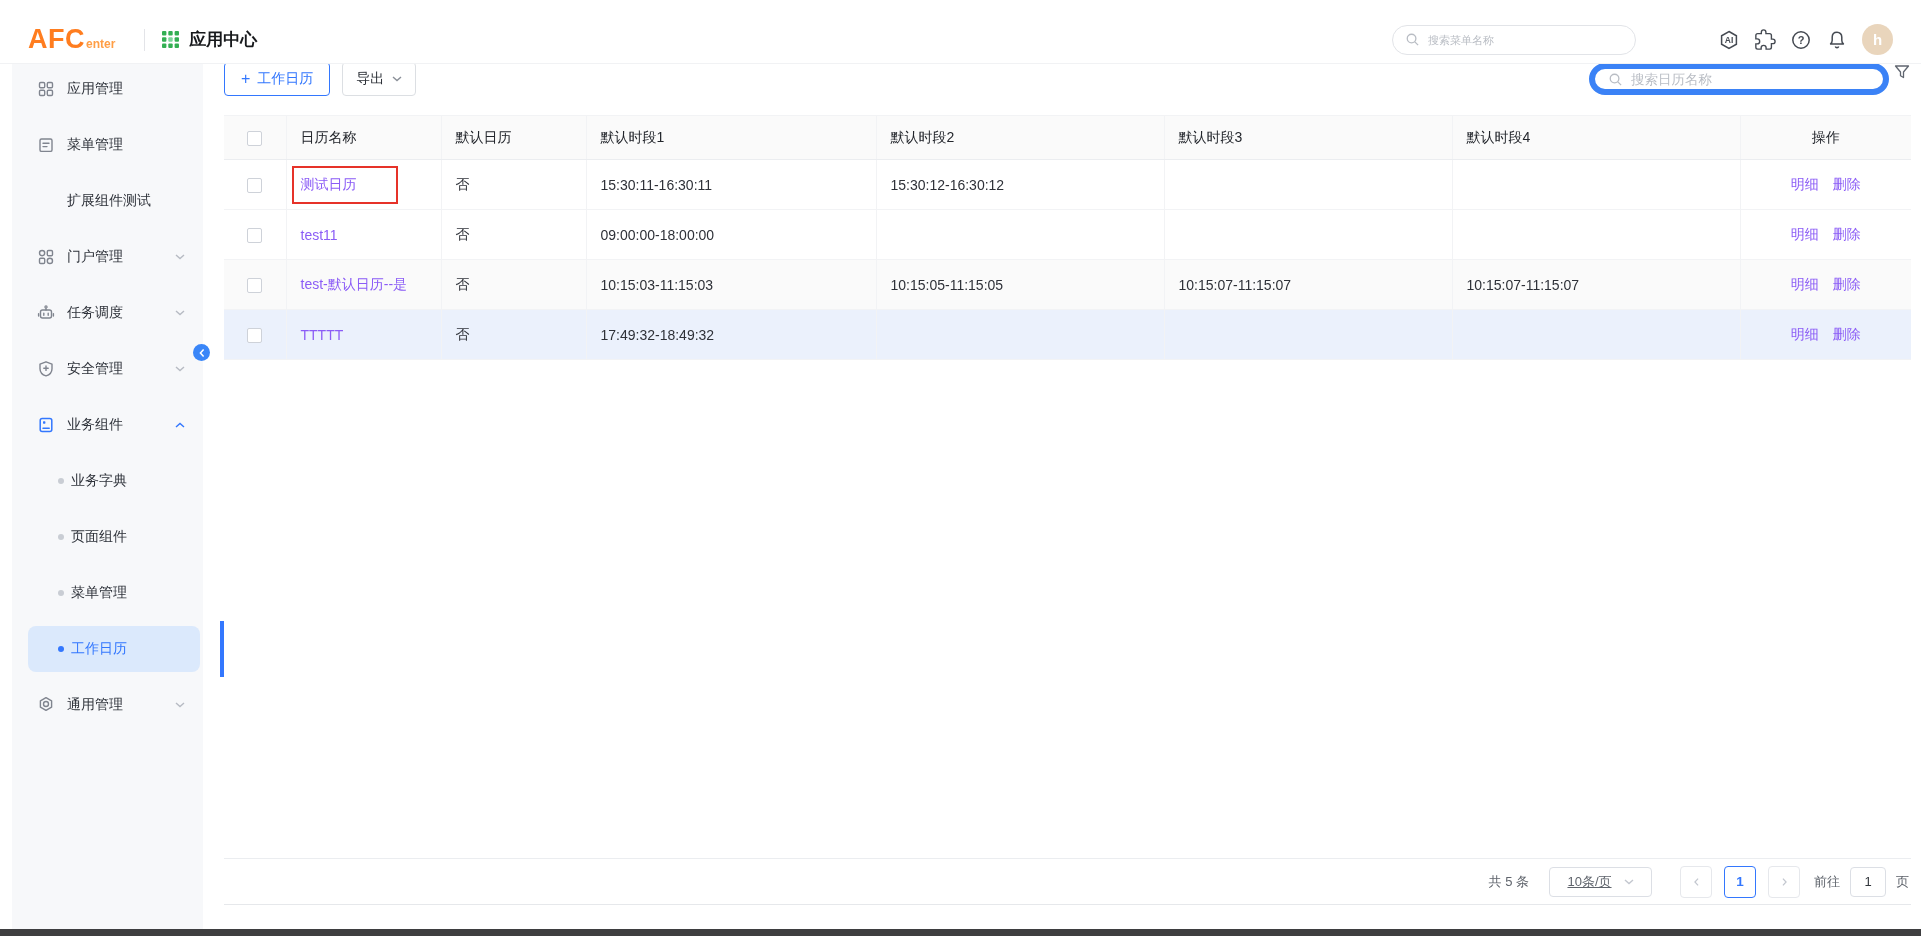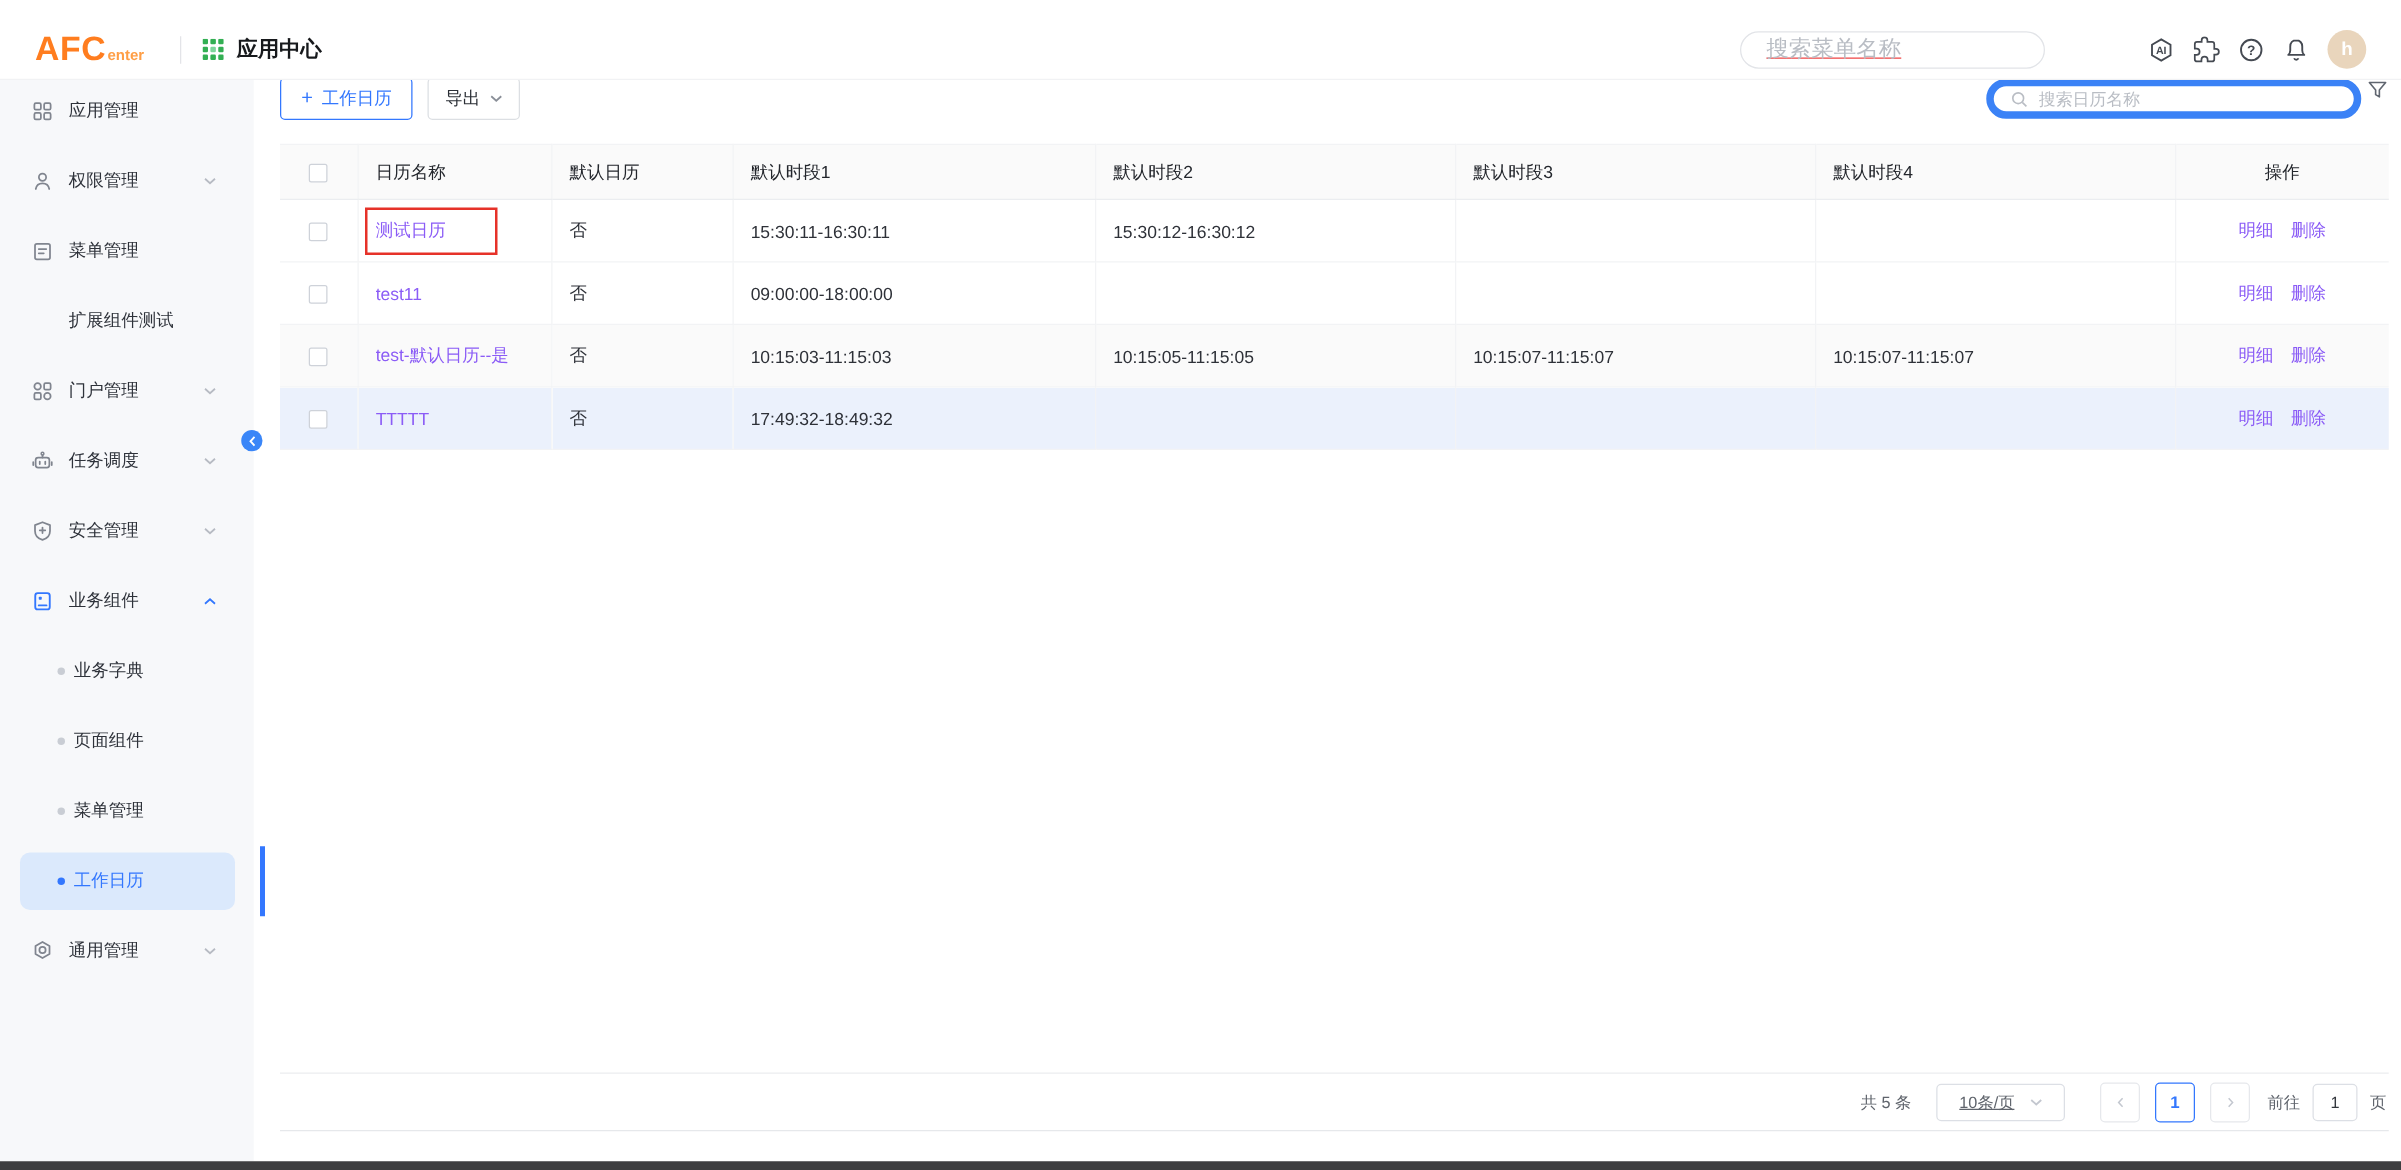--- a/index.html
+++ b/index.html
@@ -15,29 +15,29 @@
   .topbar { position: absolute; left:0; top:16px; right:0; height:48px; background:#fff;
             border-bottom:1px solid #f1f2f4; display:flex; align-items:center; z-index:20; }
   .logo-wrap { margin-left:28px; display:flex; align-items:baseline; cursor:pointer; }
   .logo-afc { color:#ff7d1f; font-size:27px; font-weight:bold; letter-spacing:.5px; line-height:1; }
   .logo-enter { color:#ff9e45; font-size:12px; font-weight:bold; margin-left:1px; }
   .topbar-divider { width:1px; height:22px; background:#e3e4e8; margin:0 17px 0 29px; }
   .apptitle { font-size:17px; font-weight:bold; color:#17191c; margin-left:10px; }
   .topbar-right { margin-left:auto; display:flex; align-items:center; margin-right:28px; gap:14px; }
   .topbar-search { width:244px; height:30px; border:1px solid #e2e4e8; border-radius:16px;
                    display:flex; align-items:center; padding:0 12px; margin-right:68px; background:#fff; }
-  .topbar-search input { border:none; outline:none; flex:1; font-size:18px; color:#ef4444;
-                         background:transparent; margin-left:8px; font-family:inherit;text-decoration:underline; }
+  .topbar-search input { border:none; outline:none; flex:1; font-size:11px; color:#ef4444;
+                         background:transparent; margin-left:8px; font-family:inherit; }
   .topbar-search input::placeholder { color:#b9bdc4; }
   .tb-icon { width:22px; height:22px; cursor:pointer; }
   .avatar { width:31px; height:31px; border-radius:50%; background:#e9d5bc; color:#fff;
             display:flex; align-items:center; justify-content:center; font-size:15px; font-weight:bold; cursor:pointer; }
 
   
-  .sidebar { position:absolute; left:0; top:48px; width:213px; bottom:7px; background:#f7f8fa;
+  .sidebar { position:absolute; left:12px; top:48px; width:213px; bottom:7px; background:#f7f8fa;
              border-right:1px solid #e9eaee; padding-top:13px; }
   .side-item { position:relative; height:56px; display:flex; align-items:center; padding-left:25px; cursor:pointer; }
   .side-item .s-icon { width:18px; height:18px; margin-right:12px; position:relative; z-index:2; }
   .side-item .s-label { font-size:14px; color:#2e323a; position:relative; z-index:2; }
   .side-item .chev { position:absolute; right:39px; top:25px; z-index:2; }
   .side-item.no-icon { padding-left:55px; }
   .side-item.child { padding-left:46px; }
   .dot { width:6px; height:6px; border-radius:50%; background:#c9cdd4; margin-right:7px; position:relative; z-index:2; }
   .side-item.selected .hl { position:absolute; left:16px; right:24px; top:5px; bottom:5px;
                             background:#dbe9fc; border-radius:8px; z-index:1; }
@@ -159,30 +159,20 @@
   <div class="side-item">
     <svg class="s-icon" viewBox="0 0 18 18">
       <rect x="2.5" y="2.5" width="5.2" height="5.2" rx="1.2" fill="none" stroke="#80858f" stroke-width="1.4"></rect>
       <rect x="10.3" y="2.5" width="5.2" height="5.2" rx="1.2" fill="none" stroke="#80858f" stroke-width="1.4"></rect>
       <rect x="2.5" y="10.3" width="5.2" height="5.2" rx="1.2" fill="none" stroke="#80858f" stroke-width="1.4"></rect>
       <rect x="10.3" y="10.3" width="5.2" height="5.2" rx="1.2" fill="none" stroke="#80858f" stroke-width="1.4"></rect>
     </svg>
     <span class="s-label">应用管理</span>
   </div>
 
-  <div class="side-item">
-    <svg class="s-icon" viewBox="0 0 18 18">
-      <circle cx="9" cy="5.8" r="2.9" fill="none" stroke="#80858f" stroke-width="1.4"></circle>
-      <path d="M3.6 15.2c.5-3 2.7-4.6 5.4-4.6s4.9 1.6 5.4 4.6" fill="none" stroke="#80858f" stroke-width="1.4" stroke-linecap="round"></path>
-    </svg>
-    <span class="s-label">权限管理</span>
-    <svg class="chev" width="10" height="6" viewBox="0 0 10 6">
-      <polyline points="1,1 5,4.6 9,1" fill="none" stroke="#b7bbc3" stroke-width="1.4"></polyline>
-    </svg>
-  </div>
 
   <div class="side-item">
     <svg class="s-icon" viewBox="0 0 18 18">
       <rect x="3" y="3" width="12" height="12.4" rx="1.5" fill="none" stroke="#80858f" stroke-width="1.4"></rect>
       <path d="M6 7.2h6 M6 10.6h4" stroke="#80858f" stroke-width="1.4" stroke-linecap="round"></path>
     </svg>
     <span class="s-label">菜单管理</span>
   </div>
 
   <div class="side-item no-icon">

